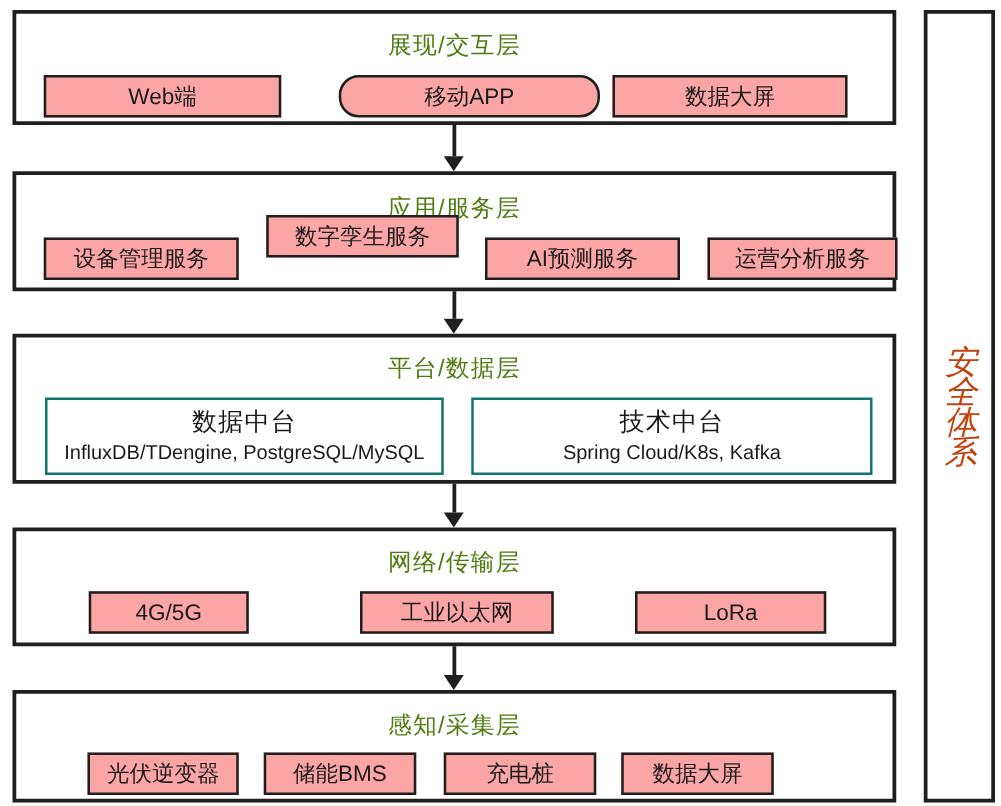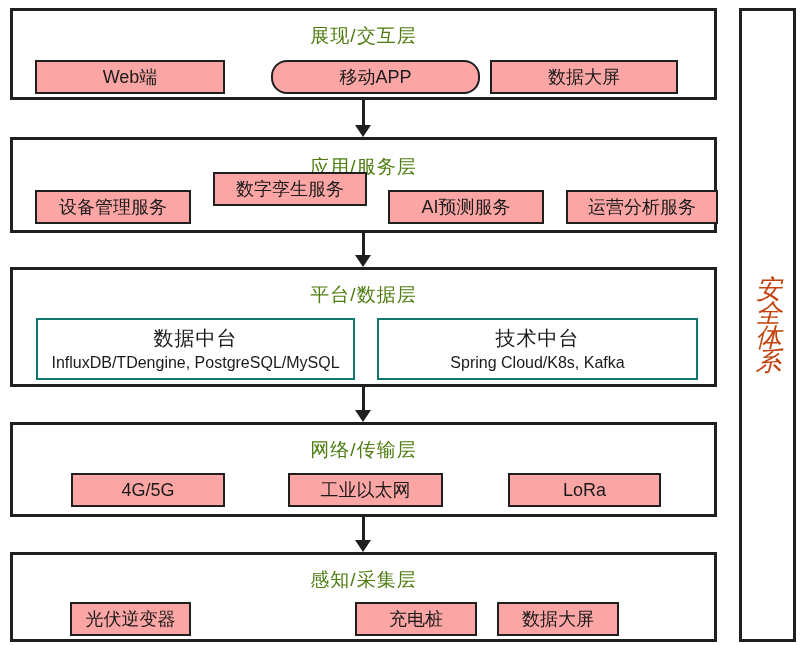--- a/index.html
+++ b/index.html
@@ -185,41 +185,44 @@
     </div>
   </section>
 
   <div class="down-arrow arrow-3">
     <div class="shaft"></div>
     <div class="head"></div>
   </div>
 
   <section class="layer layer-4">
     <div class="layer-title">网络/传输层</div>
-    <div class="item-box" style="top:48px; left:58px; width:154px;">
+    <div class="item-box" style="top:48px; left:58px; width:128px;">
       <span>4G/5G</span>
     </div>
     <div class="item-box" style="top:48px; left:275px; width:155px;">
       <span>工业以太网</span>
     </div>
     <div class="item-box" style="top:48px; left:495px; width:153px;">
       <span>LoRa</span>
     </div>
   </section>
 
   <div class="down-arrow arrow-4">
     <div class="shaft"></div>
     <div class="head"></div>
   </div>
 
   <section class="layer layer-5">
     <div class="layer-title">感知/采集层</div>
     <div class="item-box" style="top:47px; left:57px; width:121px;">
       <span>光伏逆变器</span>
     </div>
+    <div class="item-box" style="top:47px; left:198px; width:122px;">
+      <span>储能BMS</span>
+    </div>
     <div class="item-box" style="top:47px; left:342px; width:122px;">
       <span>充电桩</span>
     </div>
     <div class="item-box" style="top:47px; left:484px; width:122px;">
       <span>数据大屏</span>
     </div>
   </section>
 
   <aside class="security-bar">
     <div class="security-label">安全体系</div>

